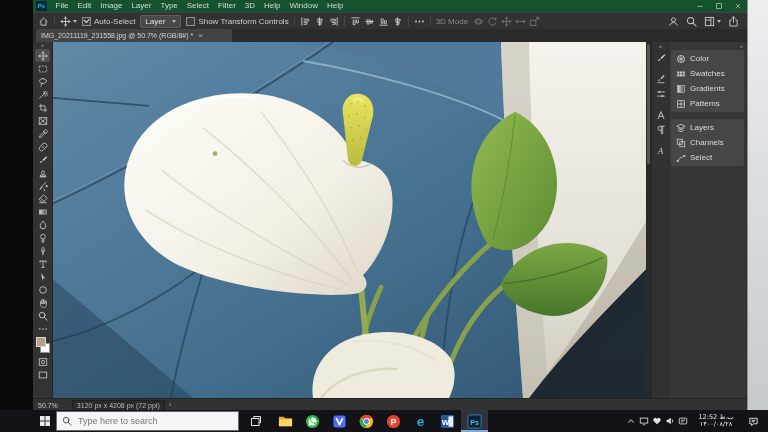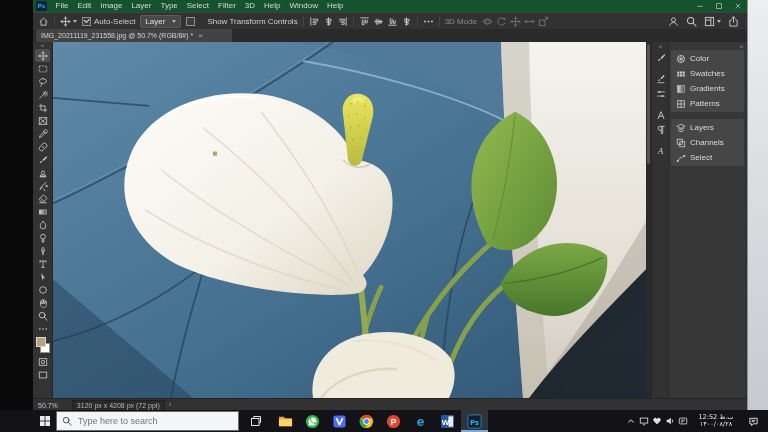--- a/index.html
+++ b/index.html
@@ -523,21 +523,21 @@
         <span class="caret"></span>
       </span>
       <span style="display:flex;align-items:center;gap:3px;">
         <span class="cb checked"></span>
         <span>Auto-Select</span>
       </span>
       <span class="sel-box">
         <span>Layer</span>
         <span class="caret"></span>
       </span>
-      <span style="display:flex;align-items:center;gap:12px;">
+      <span style="display:flex;align-items:center;gap:3px;">
         <span class="cb"></span>
         <span>Show Transform Controls</span>
       </span>
       <div class="vsep"></div>
       <div class="icogrp" id="align-group-1">
           <span style="display: flex;">
             <svg class="ob-ico">
               <use href="#i-alignL"></use>
             </svg>
           </span>

